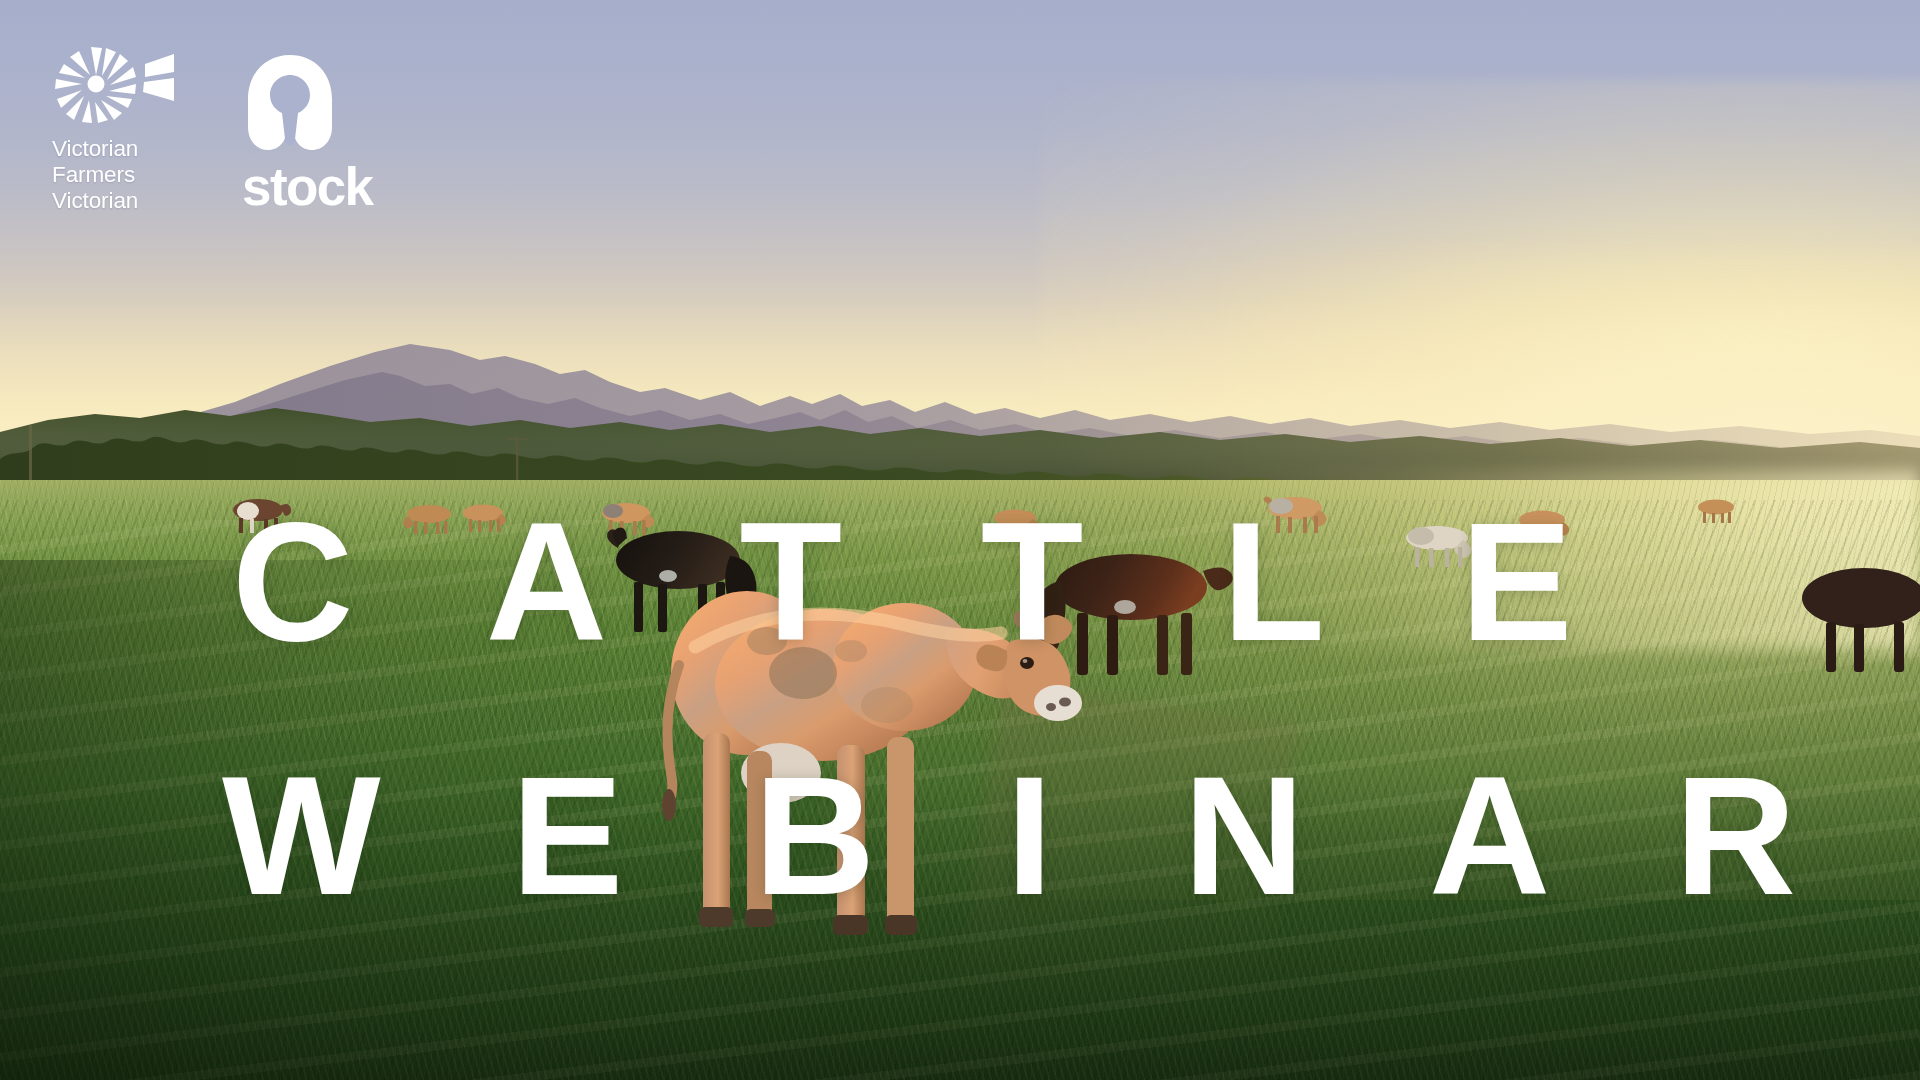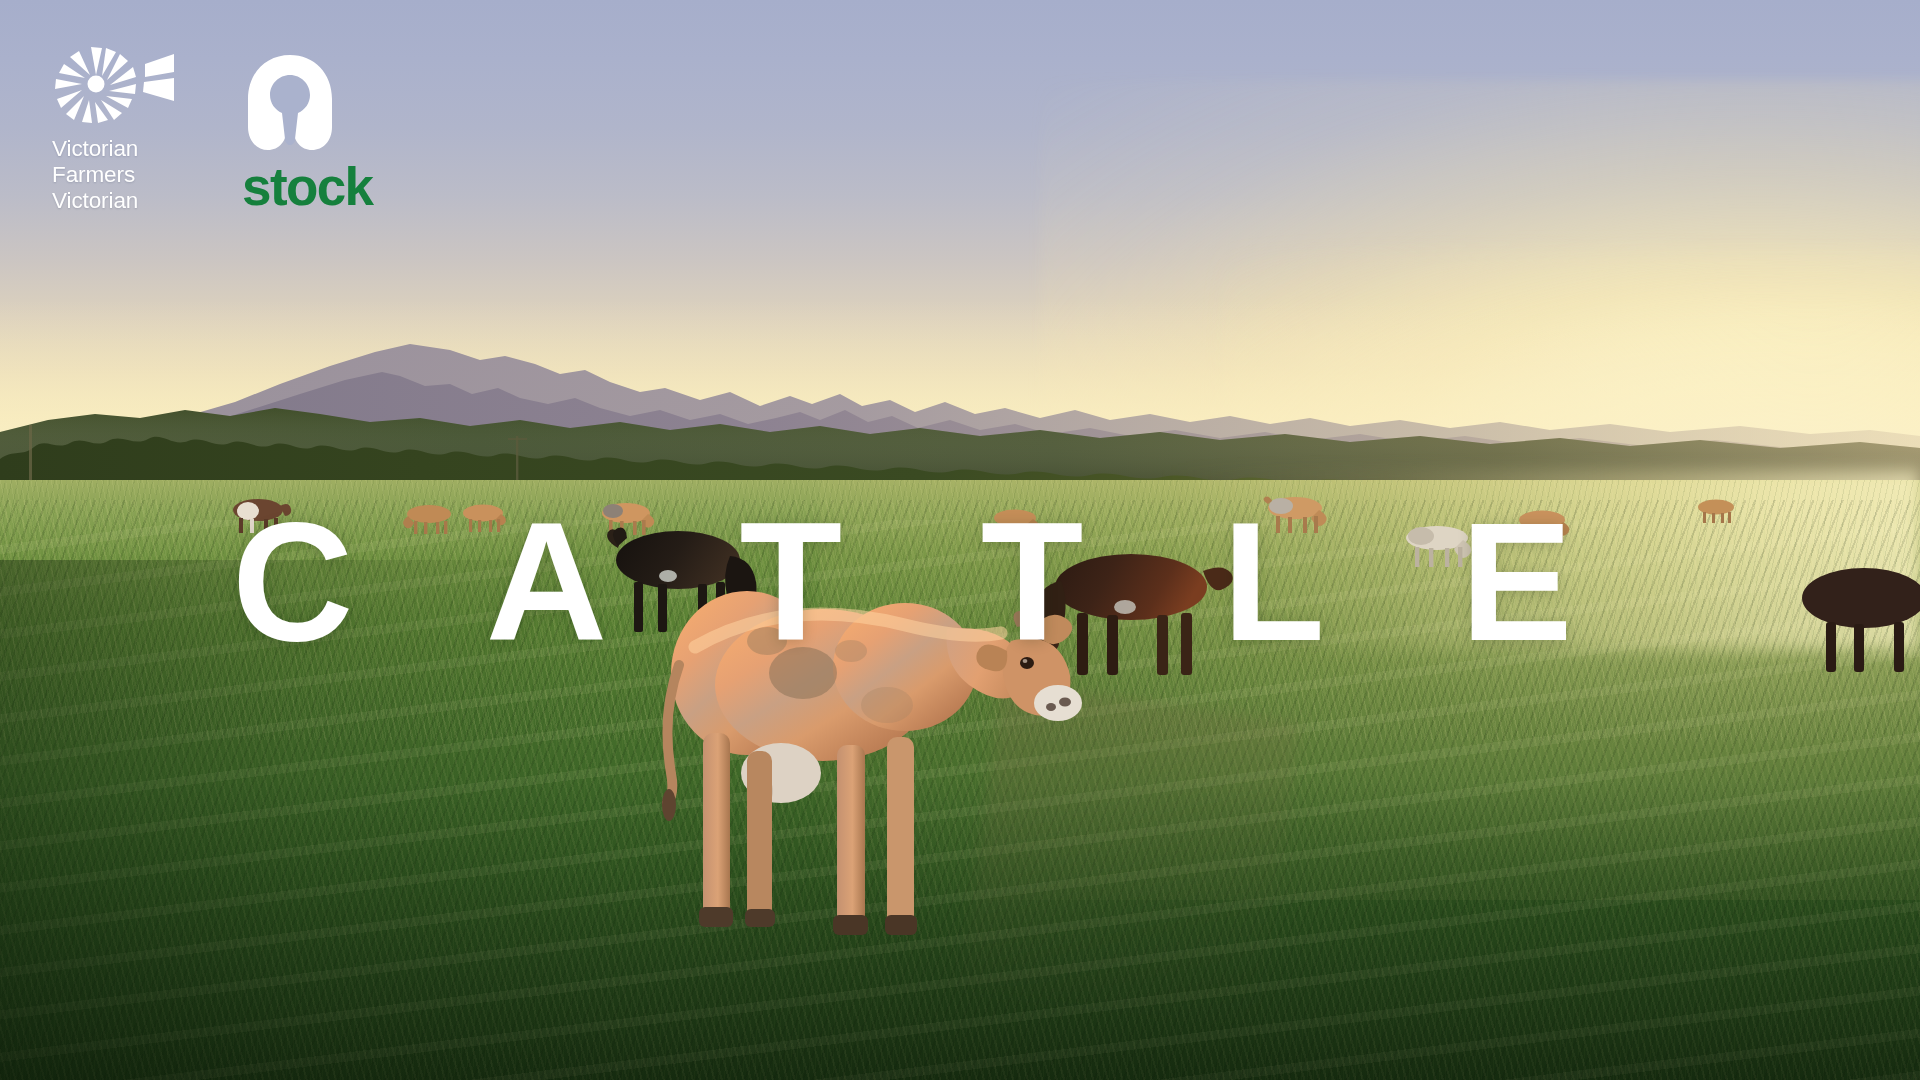--- a/index.html
+++ b/index.html
@@ -159,21 +159,21 @@
     color:#ffffff;
     font-family:"Liberation Sans", sans-serif;
     font-size:22.5px; line-height:26px; font-weight:400;
     letter-spacing:-0.1px;
     text-shadow:0 1px 2px rgba(40,50,80,.18);
   }
   .stocksense { width:200px; padding-top:4px; }
   .ss-mark { width:92px; height:100px; display:block; margin-left:2px; }
   .ss-words {
     margin-top:6px;
-    color:#15803d;
+    color:#ffffff;
     font-family:"Liberation Sans", sans-serif;
     font-weight:700;
     font-size:53px; line-height:55px;
     letter-spacing:-1.6px;
   }
 
   
   .headline {
     position:absolute; left:0; top:0; width:1920px; height:1080px;
     z-index:35; pointer-events:none;margin-left:22px;
@@ -626,15 +626,16 @@
           C26,31 35,22 46,22 Z"></path>
       </svg>
       <div class="ss-words">
         <div>stock</div>
       </div>
     </div>
   </div>
 
   <div class="headline">
     <div class="hl-line hl-1">C A T T L E</div>
+    <div class="hl-line hl-2">W E B I N A R</div>
   </div>
 
 </div>
 
 </body></html>

